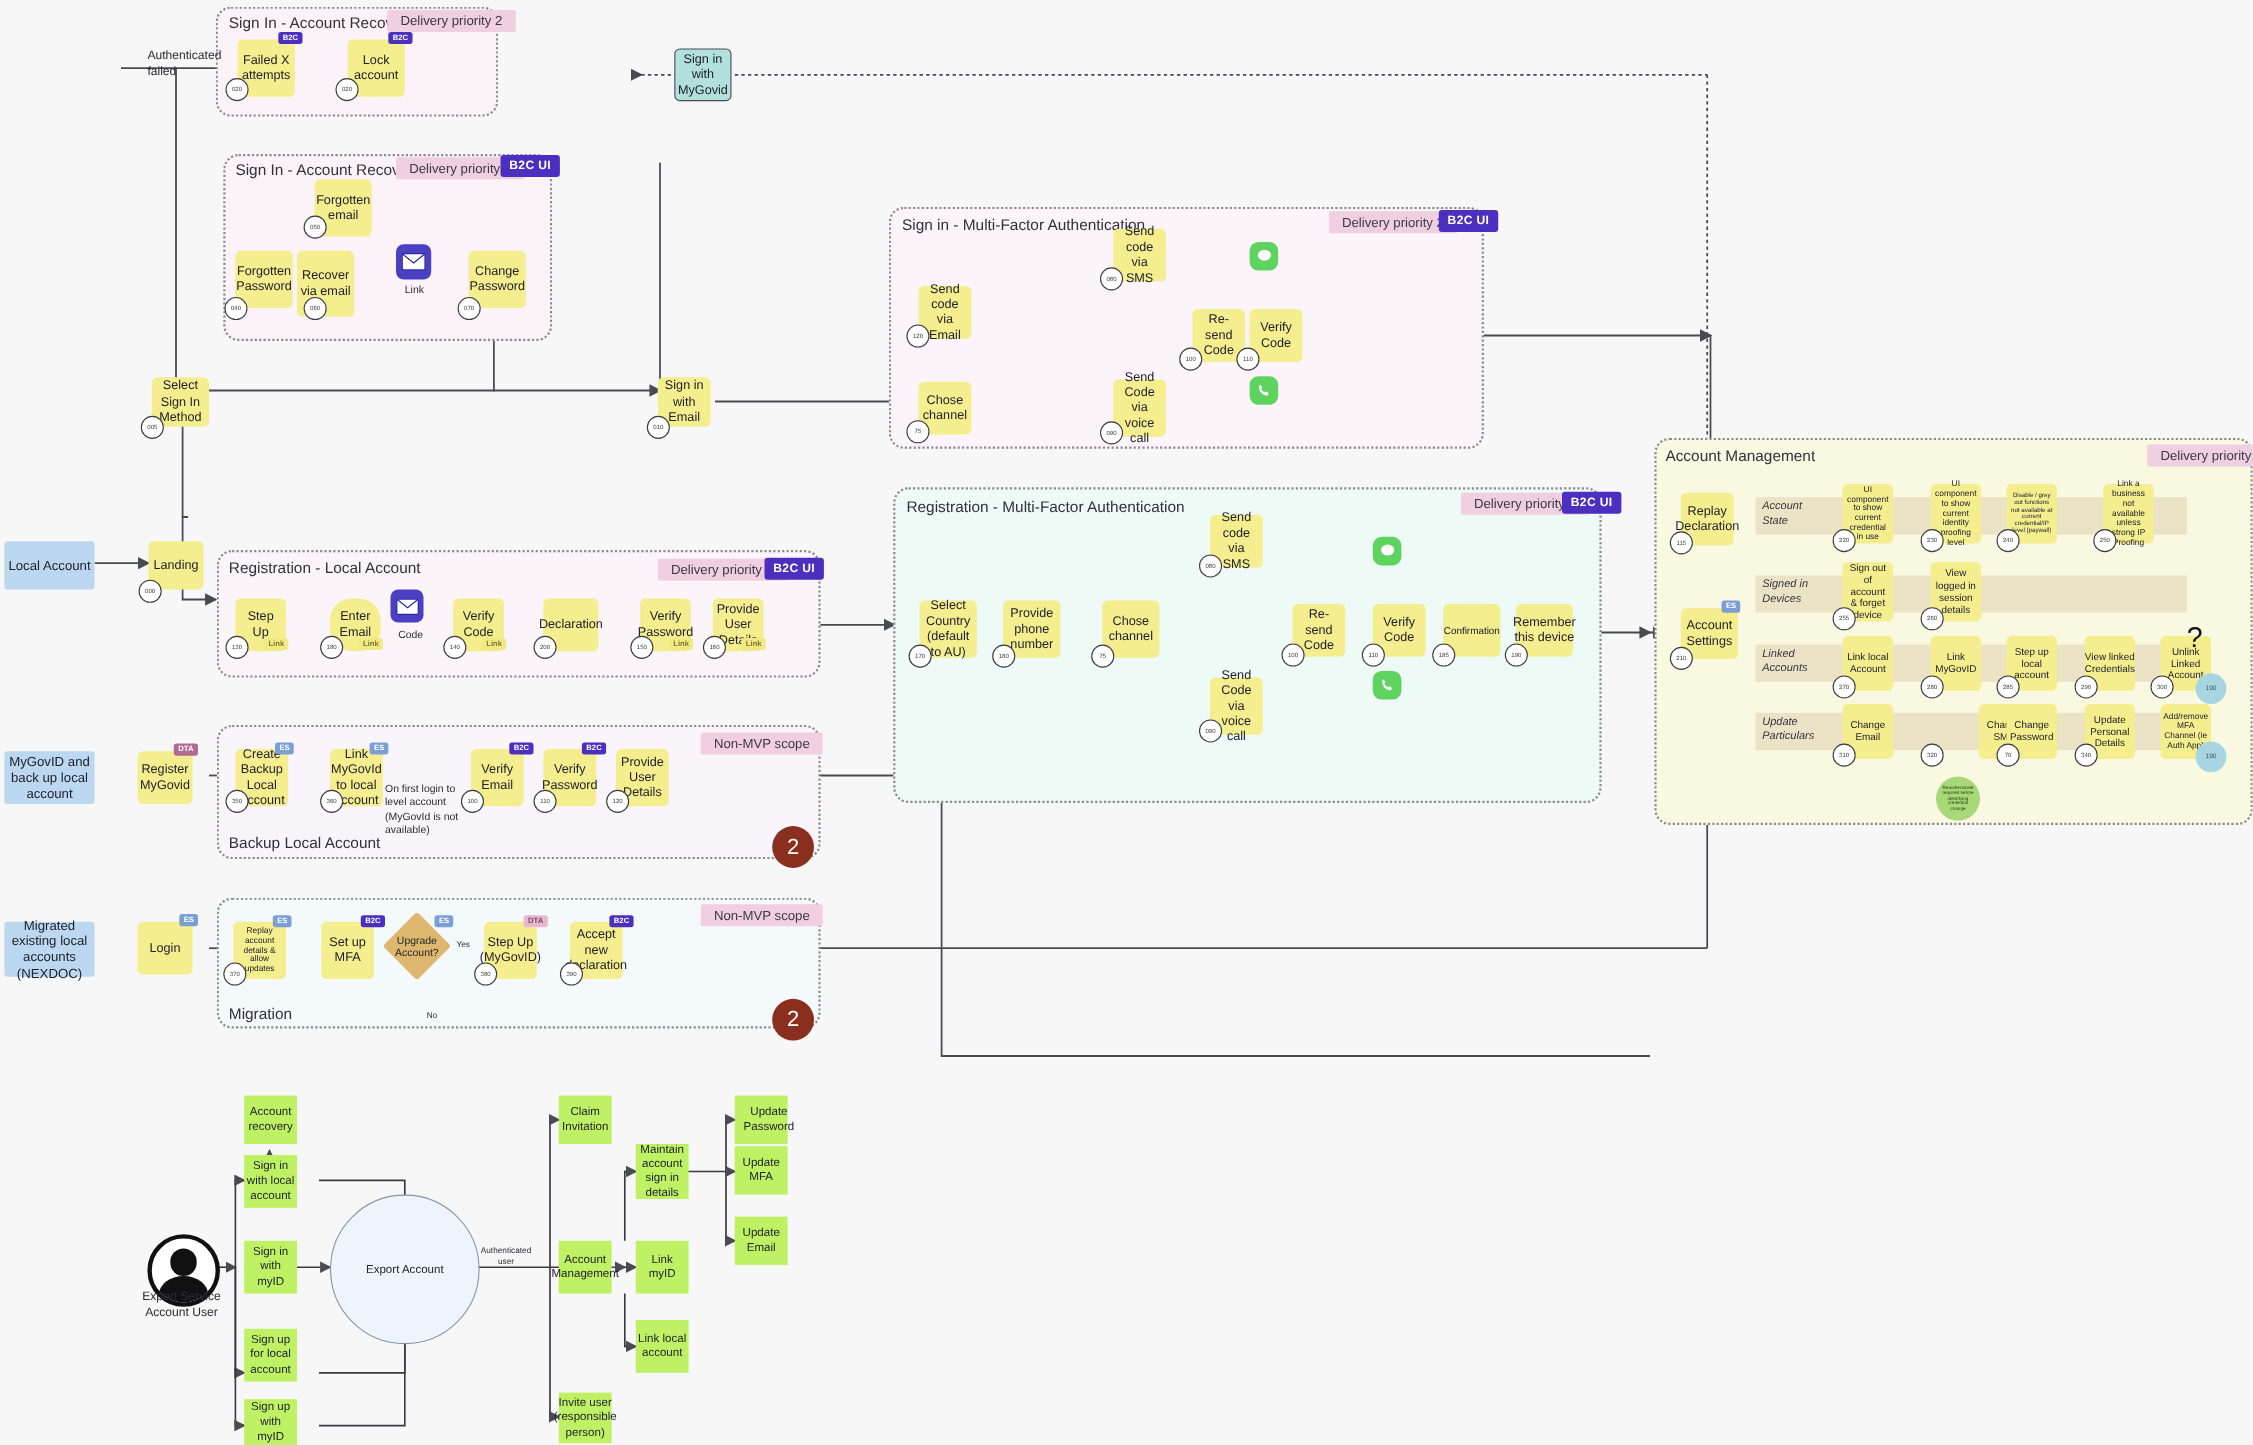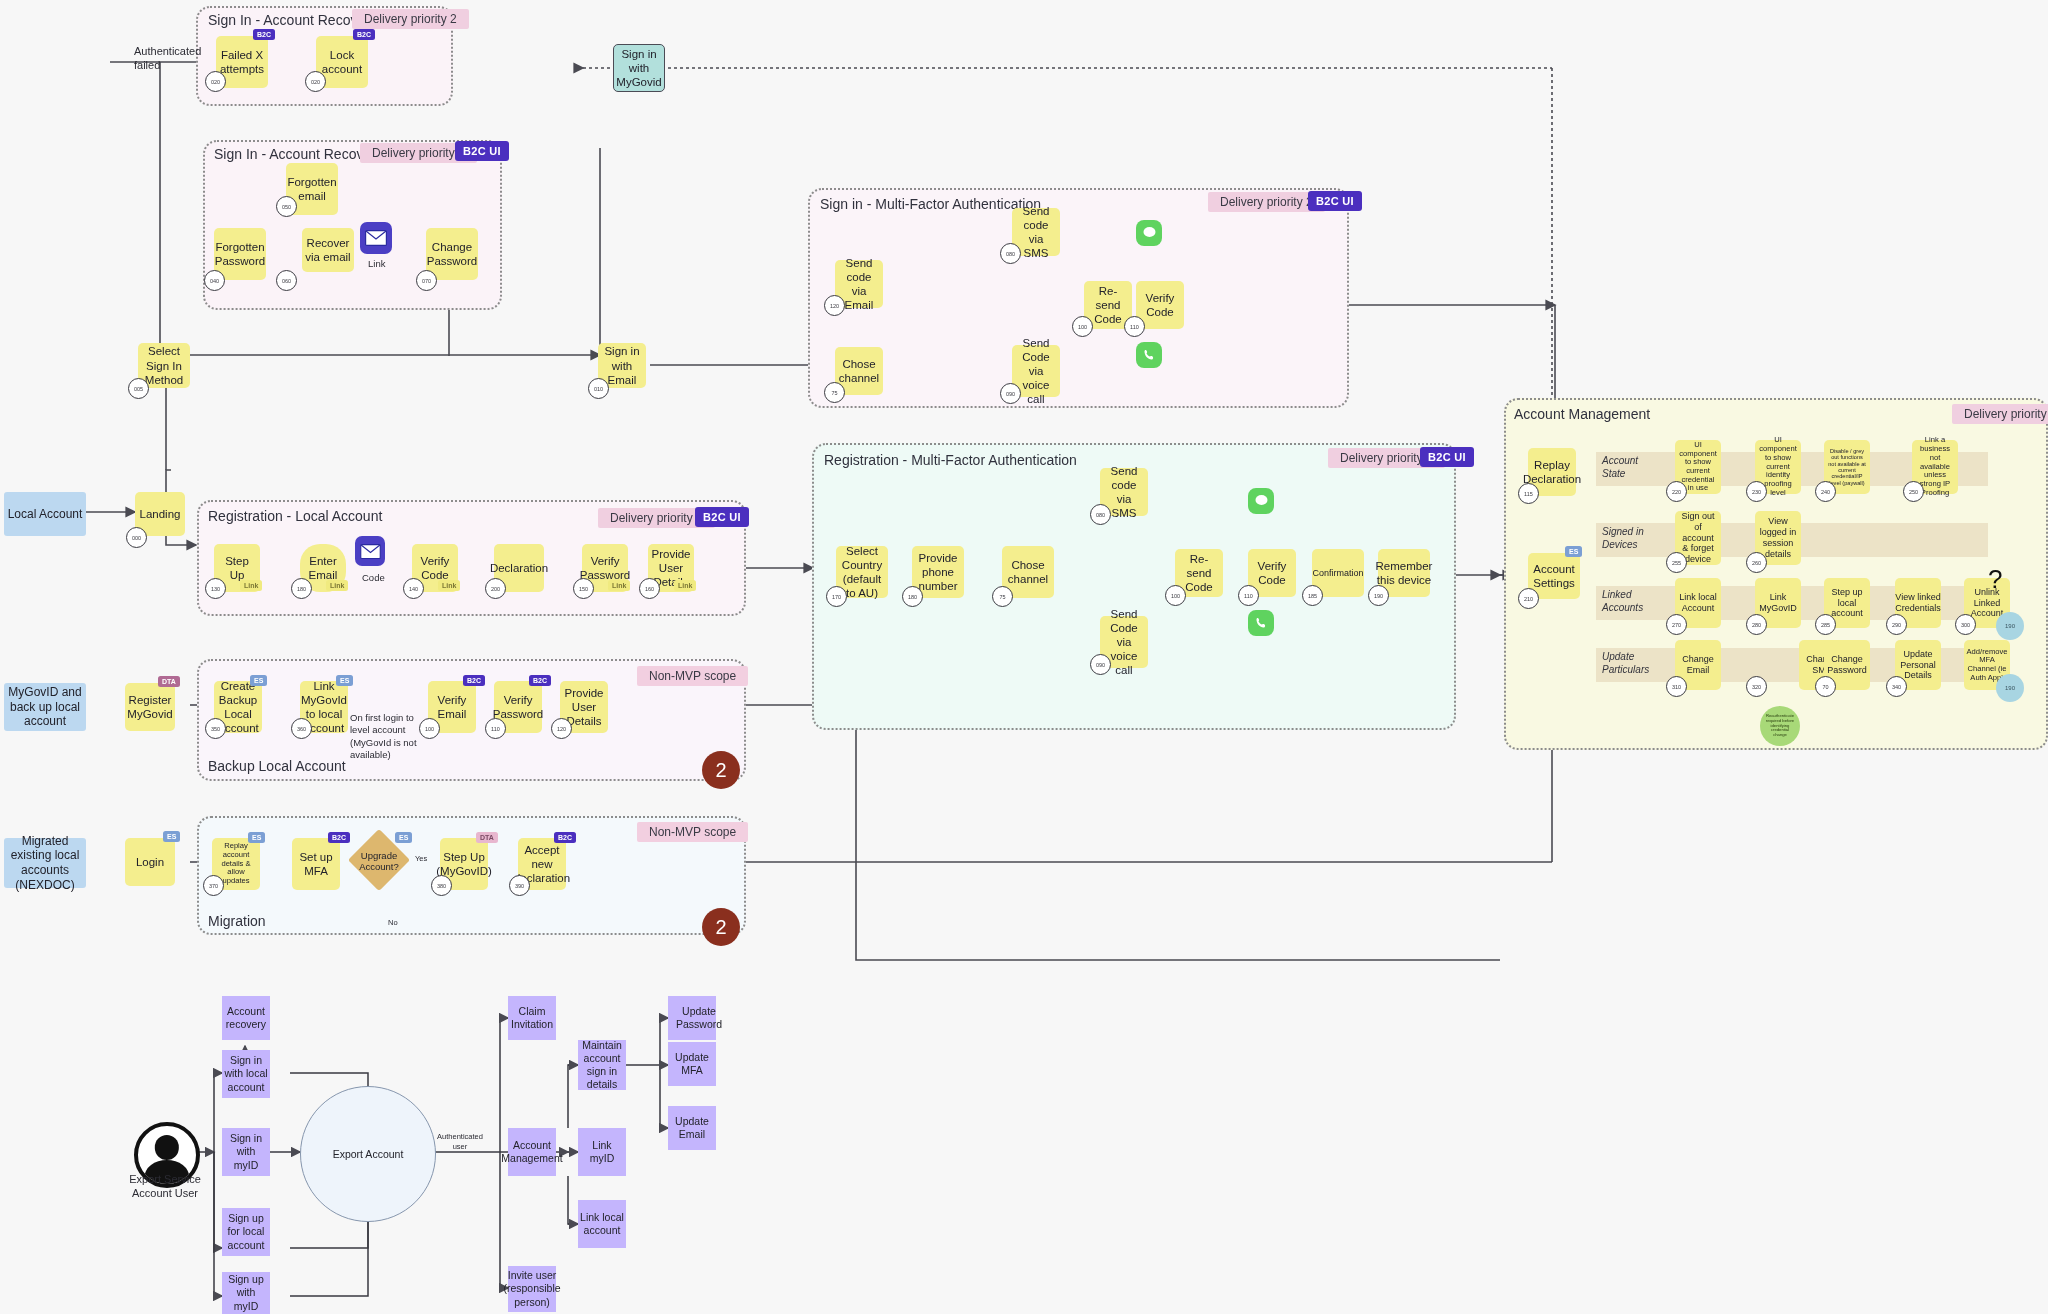--- a/index.html
+++ b/index.html
@@ -53,21 +53,21 @@
   .qmark{position:absolute;font-size:26px;color:#111;font-weight:normal;line-height:1;}
 
   
   .ic-env{position:absolute;background:#4b3fc4;border-radius:7px;display:flex;
           align-items:center;justify-content:center;}
   .ic-env svg{display:block;}
   .ic-green{position:absolute;background:#5fd35f;border-radius:8px;display:flex;
             align-items:center;justify-content:center;}
 
   
-  .bnode{position:absolute;background:#c4b5fd;display:flex;align-items:center;justify-content:center;
+  .bnode{position:absolute;background:#bef264;display:flex;align-items:center;justify-content:center;
          text-align:center;font-size:10.5px;color:#23232b;line-height:1.25;padding:2px;box-sizing:border-box;}
   .bcircle{position:absolute;border-radius:50%;background:#eef4fb;border:1.4px solid #8696ad;
            display:flex;align-items:center;justify-content:center;font-size:10.5px;color:#23232b;}
   .avatar{position:absolute;border-radius:50%;background:#fff;border:4px solid #111;overflow:hidden;}
   .avatar .head{position:absolute;left:50%;top:16%;transform:translateX(-50%);
                 width:42%;height:42%;border-radius:50%;background:#111;}
   .avatar .body{position:absolute;left:50%;top:58%;transform:translateX(-50%);
                 width:78%;height:60%;border-radius:50% 50% 0 0;background:#111;}
 
   svg.wires{position:absolute;left:0;top:0;width:2048px;height:1314px;pointer-events:none;}
@@ -218,21 +218,21 @@
   <div class="node" style="left:286px;top:163px;width:52px;height:52px;">
     <span>Forgotten email</span>
   </div>
   <div class="stepnum" style="left:276px;top:196px;">050</div>
 
   <div class="node" style="left:214px;top:228px;width:52px;height:52px;">
     <span>Forgotten Password</span>
   </div>
   <div class="stepnum" style="left:204px;top:270px;">040</div>
 
-  <div class="node" style="left:302px;top:228px;width:52px;height:44px;align-items:center;">
+  <div class="node" style="left:270px;top:228px;width:52px;height:60px;align-items:center;">
     <span>Recover via email</span>
   </div>
   <div class="stepnum" style="left:276px;top:270px;">060</div>
 
   <div class="ic-env" style="left:360px;top:222px;width:32px;height:32px;">
     <svg width="22" height="16" viewBox="0 0 22 16" aria-hidden="true">
       <rect x="0.6" y="0.6" width="20.8" height="14.8" rx="1" fill="#fff" stroke="#2a2aa0" stroke-width="1.2"></rect>
       <path d="M1 1 L11 9 L21 1" fill="none" stroke="#2a2aa0" stroke-width="1.2"></path>
     </svg>
   </div>

